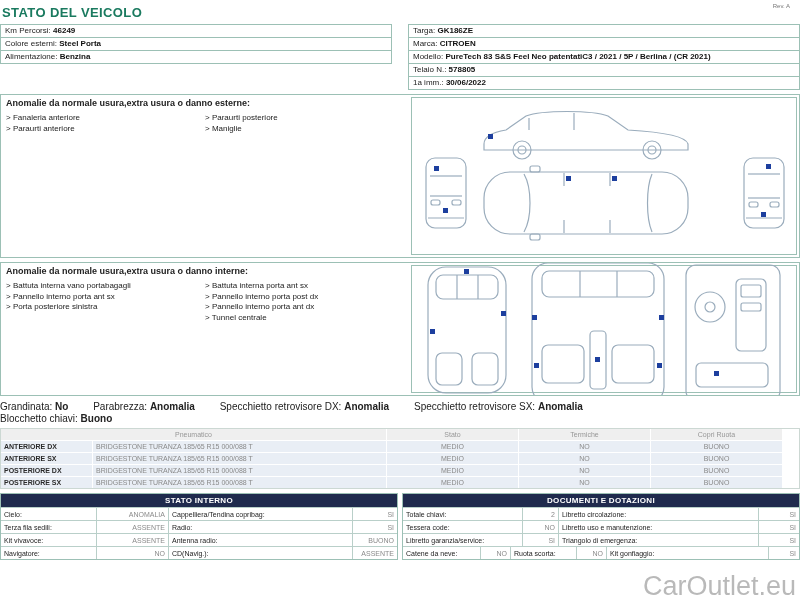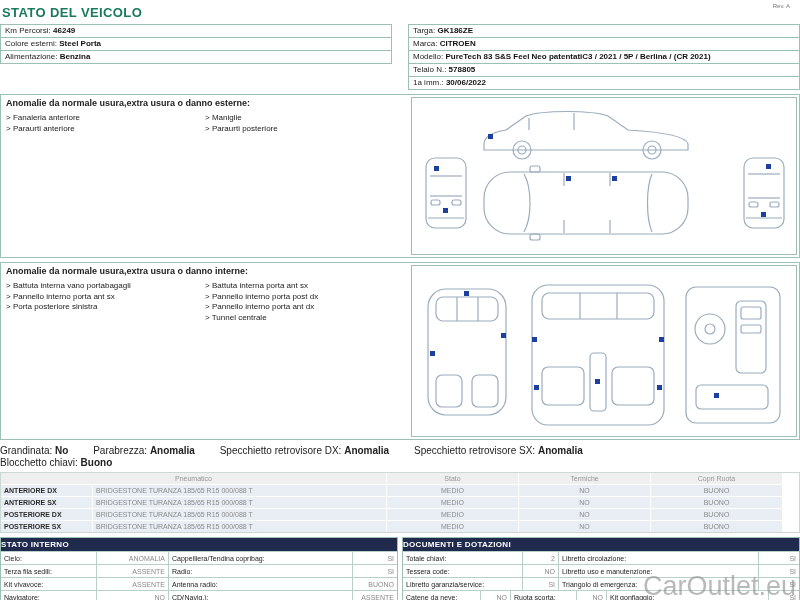--- a/index.html
+++ b/index.html
@@ -8,38 +8,38 @@
   .page{position:absolute;inset:0;padding:4px 0}
   .rev{position:absolute;top:3px;right:10px;font-size:6px;color:#777}
   .title{color:#1a7a5f;font-size:13px;font-weight:bold;letter-spacing:.4px;margin:1px 0 4px 2px}
   .info-tables{display:flex;gap:16px}
   .info-table{border:1px solid #9cc0b5;flex:1;align-self:flex-start}
   .info-row{border-bottom:1px solid #9cc0b5;padding:1px 4px;font-size:8px;line-height:10px;min-height:12px}
   .info-row:last-child{border-bottom:none}
   .info-row b{font-weight:bold;color:#111}
   .section{border:1px solid #9cc0b5;margin-top:4px;display:flex;overflow:hidden}
   #section-external{height:164px}
-  #section-internal{height:178px}
+  #section-internal{height:134px}
   .section-text{flex:1;padding:3px 5px}
   .section-title{font-size:9px;font-weight:bold;margin-bottom:5px}
   .anomaly-cols{display:flex}
   .anomaly-col{width:50%;font-size:8px;line-height:10.5px;padding-right:4px}
   .diagram-box{border:1px solid #9cc0b5;margin:2px;background:#fff;width:386px;display:flex;align-items:center;justify-content:center}
   .summary{margin-top:5px;font-size:10px;line-height:12px}
   .summary .pair{margin-right:22px;white-space:nowrap}
   .summary b{font-weight:bold}
   .tire-grid{display:grid;grid-template-columns:92px 294px 132px 132px 132px;margin-top:3px;border:1px solid #ccd8d3;font-size:7px}
   .hcell{background:#efefef;color:#979797;text-align:center;padding:2px 0;border-right:1px solid #fff}
   .span2{grid-column:span 2}
   .tcell{background:#e9eef5;border-top:1px solid #fff;border-right:1px solid #fff;padding:2px 3px;color:#8a8a8a}
   .tcell.pos{font-weight:bold;color:#2b2b2b}
   .tcell.center{text-align:center}
   .bottom-tables{display:flex;gap:4px;margin-top:4px;align-items:flex-start}
   .btable{flex:1;border:1px solid #9cc0b5}
-  .btable-header{background:#1f2a4d;color:#fff;font-weight:bold;font-size:8px;padding:2px 0;letter-spacing:.3px}
+  .btable-header{background:#1f2a4d;color:#fff;font-weight:bold;font-size:8px;text-align:center;padding:2px 0;letter-spacing:.3px}
   .brow{display:grid;font-size:7px;line-height:9px;border-top:1px solid #b9cfc9}
   .bcell{padding:1.5px 3px;border-right:1px solid #b9cfc9;overflow:hidden;white-space:nowrap}
   .bcell:last-child{border-right:none}
   .bval{color:#8a8a8a;text-align:right}
   .grid4a{grid-template-columns:96px 72px 1fr 44px}
   .grid4b{grid-template-columns:120px 36px 1fr 40px}
   .grid6{grid-template-columns:78px 30px 66px 30px 1fr 30px}
   .watermark{position:absolute;right:4px;bottom:-2px;font-size:27px;color:#8c8c8c;opacity:.6}
 </style>
 </head>
@@ -67,22 +67,22 @@
 
   <div class="section" id="section-external">
     <div class="section-text">
       <div class="section-title">Anomalie da normale usura,extra usura o danno esterne:</div>
       <div class="anomaly-cols">
         <div class="anomaly-col">
           <div>&gt; Fanaleria anteriore</div>
           <div>&gt; Paraurti anteriore</div>
         </div>
         <div class="anomaly-col">
+          <div>&gt; Paraurti posteriore</div>
           <div>&gt; Maniglie</div>
-          <div>&gt; Paraurti posteriore</div>
         </div>
       </div>
     </div>
     <div class="diagram-box">
       <svg width="380" height="152" viewBox="0 0 380 152">
         <g fill="none" stroke="#9aacbc" stroke-width="1.2">
           <path d="M70 44 C70 36 80 32 92 30 L112 16 C128 10 178 10 194 16 L214 30 C248 32 272 36 274 44 L274 50 L70 50 Z"></path>
           <line x1="115" y1="18" x2="115" y2="30"></line>
           <line x1="160" y1="13" x2="160" y2="30"></line>
           <circle cx="108" cy="50" r="9"></circle>

